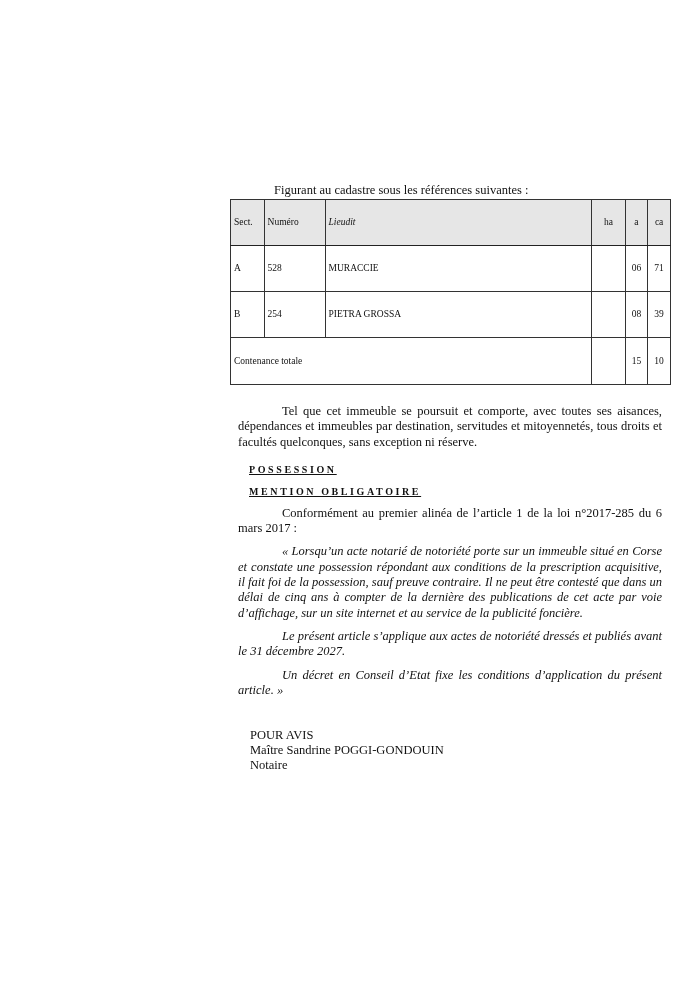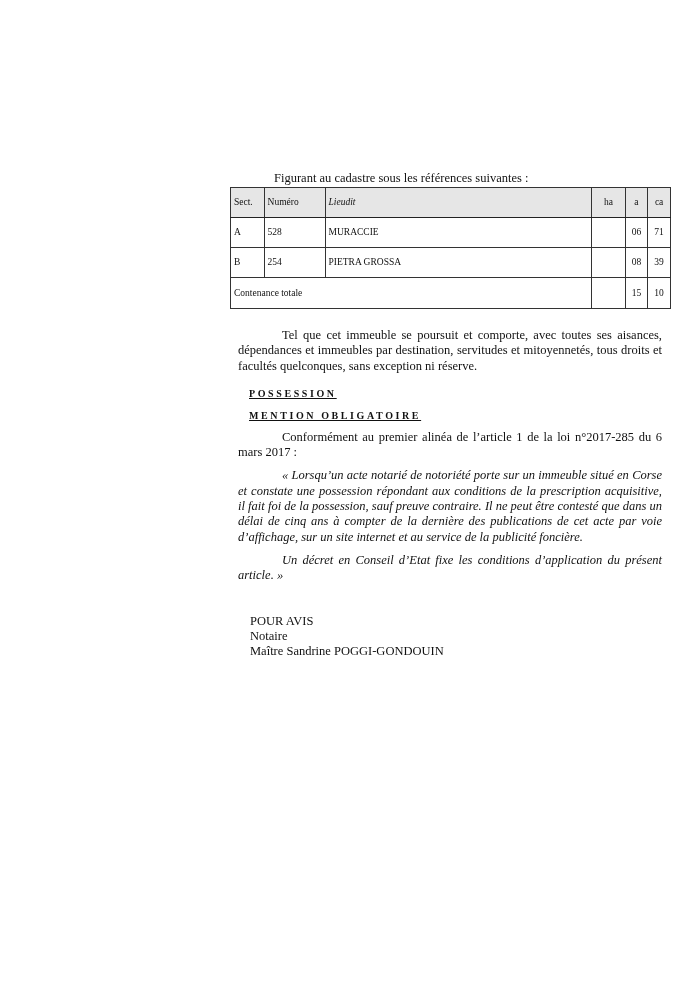--- a/index.html
+++ b/index.html
@@ -1,22 +1,22 @@
 <!DOCTYPE html>
 <html><head>
   <meta charset="utf-8">
   <style>
     html, body { margin: 0; padding: 0; background: #ffffff; }
     body { width: 699px; height: 989px; position: relative; overflow: hidden;
            font-family: "Liberation Serif", serif; color: #111; }
-    .page { position: absolute; left: 230px; top: 171px; width: 440px; }
+    .page { position: absolute; left: 230px; top: 183px; width: 440px; }
     .intro { font-size: 12.5px; margin: 0 0 2px 44px; line-height: 14px; }
     table.cad { border-collapse: collapse; width: 441px; font-size: 9.5px;
                 border: 1.6px solid #222; }
-    table.cad td { border: 1px solid #333; padding: 8px 3px; height: 13px; line-height: 13px; }
+    table.cad td { border: 1px solid #333; padding: 16px 3px; height: 13px; line-height: 13px; }
     table.cad tr.head td { background: #e6e6e6; border-bottom: 1.6px solid #222; }
     table.cad tr.total td { border-top: 1.6px solid #222; height: 14px; }
     .c-sect { width: 27px; }
     .c-num { width: 55px; }
     .c-lieu { width: 270px; font-style: italic; }
     .c-ha { width: 27px; text-align: center; }
     .c-a { width: 16px; text-align: center; }
     .c-ca { width: 16px; text-align: center; }
     p.body { font-size: 12.5px; line-height: 15.3px; margin: 8px; text-align: justify; }
     p.indent { text-indent: 44px; }
@@ -71,21 +71,22 @@
   <div class="gap-lg"></div>
   <p class="body indent">Tel que cet immeuble se poursuit et comporte, avec toutes ses aisances, dépendances et immeubles par destination, servitudes et mitoyennetés, tous droits et facultés quelconques, sans exception ni réserve.</p>
   <div class="gap-sm"></div>
 
   <div class="heading">POSSESSION</div>
   <div class="gap-sm"></div>
 
   <div class="heading">MENTION OBLIGATOIRE</div>
   <p class="body indent">Conformément au premier alinéa de l’article 1 de la loi n°2017-285 du 6 mars 2017 :</p>
   <p class="body indent it">« Lorsqu’un acte notarié de notoriété porte sur un immeuble situé en Corse et constate une possession répondant aux conditions de la prescription acquisitive, il fait foi de la possession, sauf preuve contraire. Il ne peut être contesté que dans un délai de cinq ans à compter de la dernière des publications de cet acte par voie d’affichage, sur un site internet et au service de la publicité foncière.</p>
+  <p class="body indent it">Le présent article s’applique aux actes de notoriété dressés et publiés avant le 31 décembre 2027.</p>
   <p class="body indent it">Un décret en Conseil d’Etat fixe les conditions d’application du présent article. »</p>
 
   <div style="height:22px"></div>
   <div class="sign">
     <div>POUR AVIS</div>
+    <div>Maître Sandrine POGGI-GONDOUIN</div>
     <div>Notaire</div>
-    <div>Maître Sandrine POGGI-GONDOUIN</div>
   </div>
 </div>
 
 </body></html>

